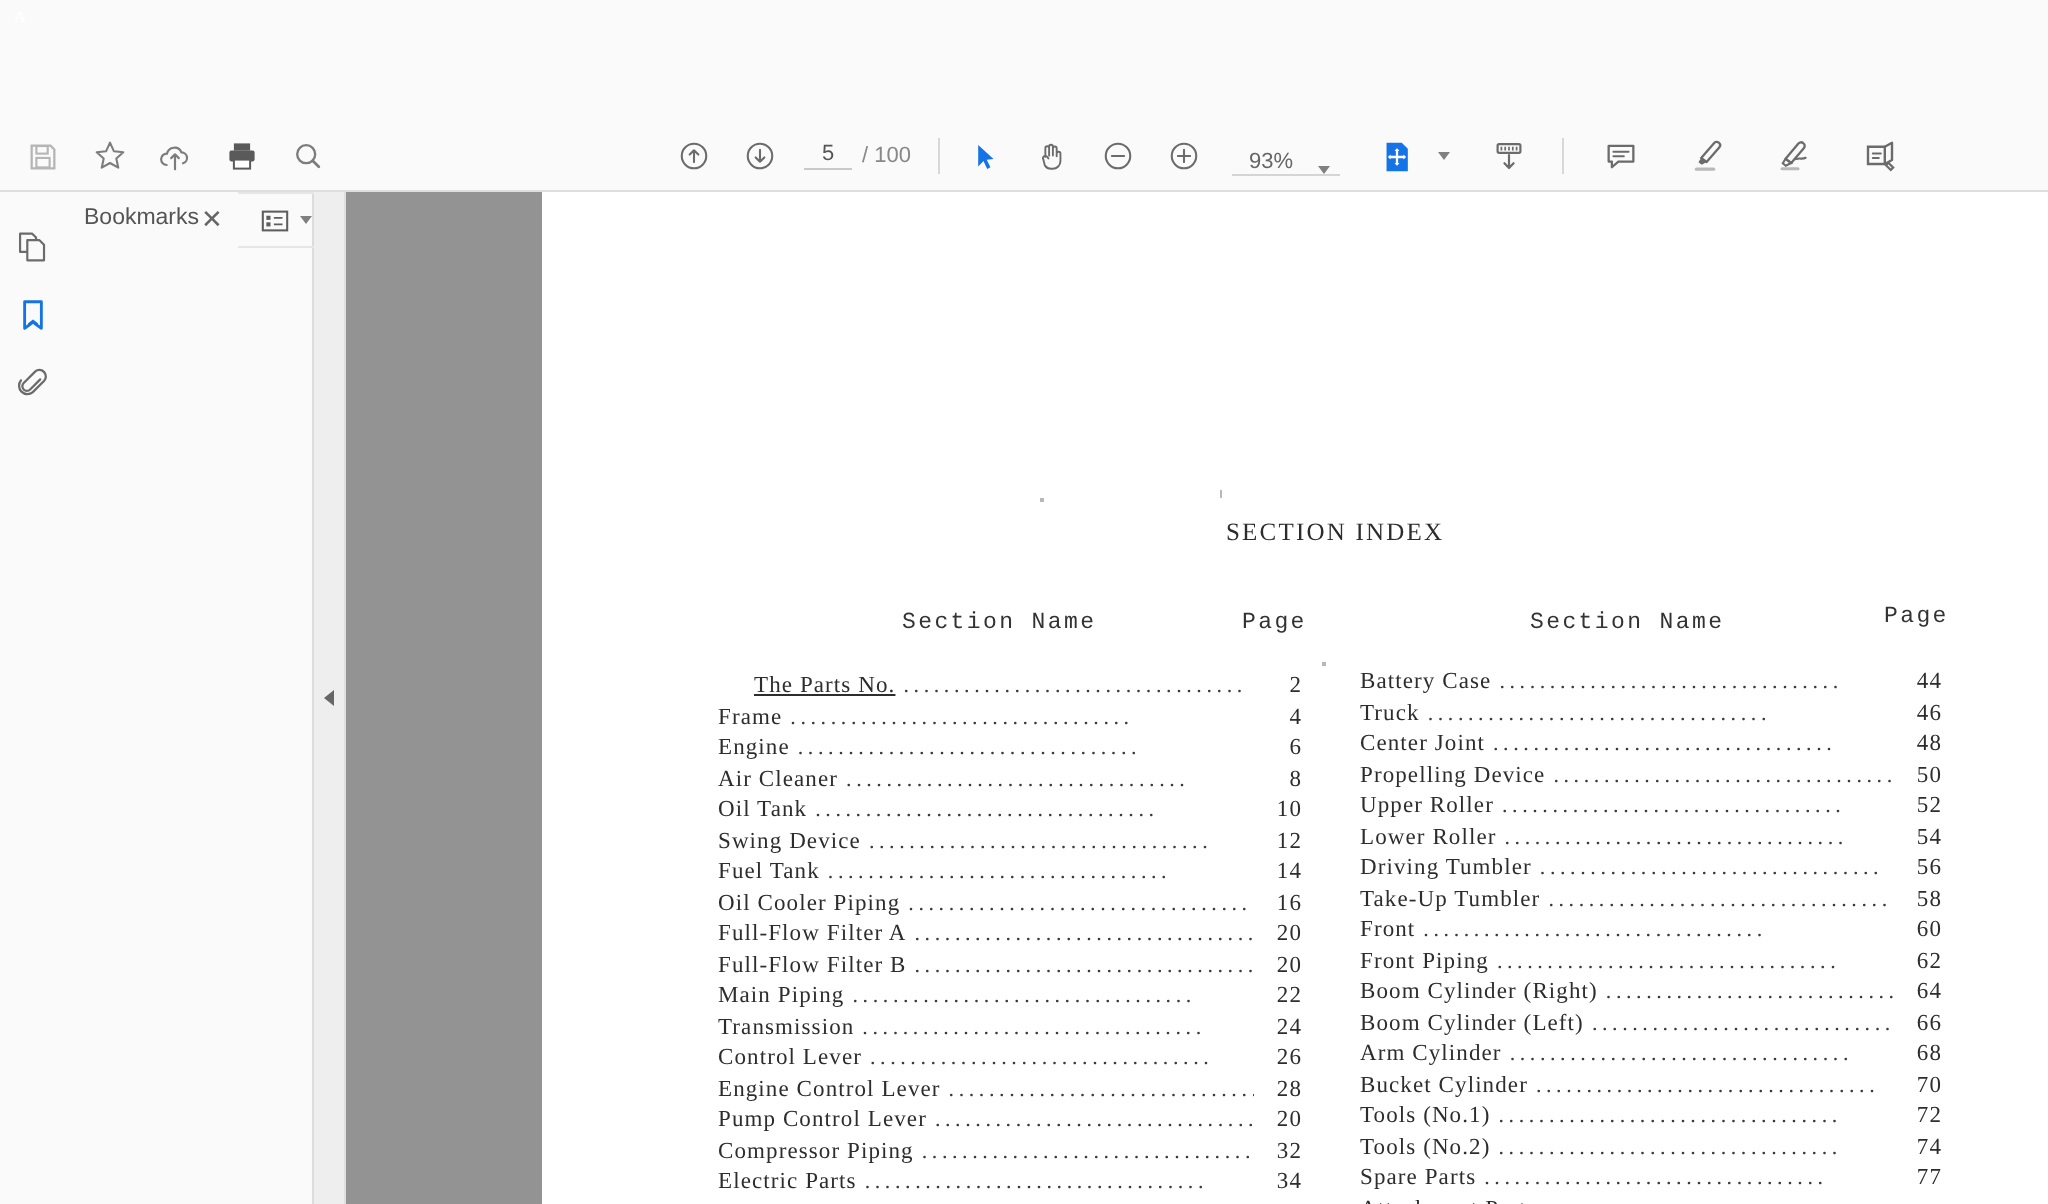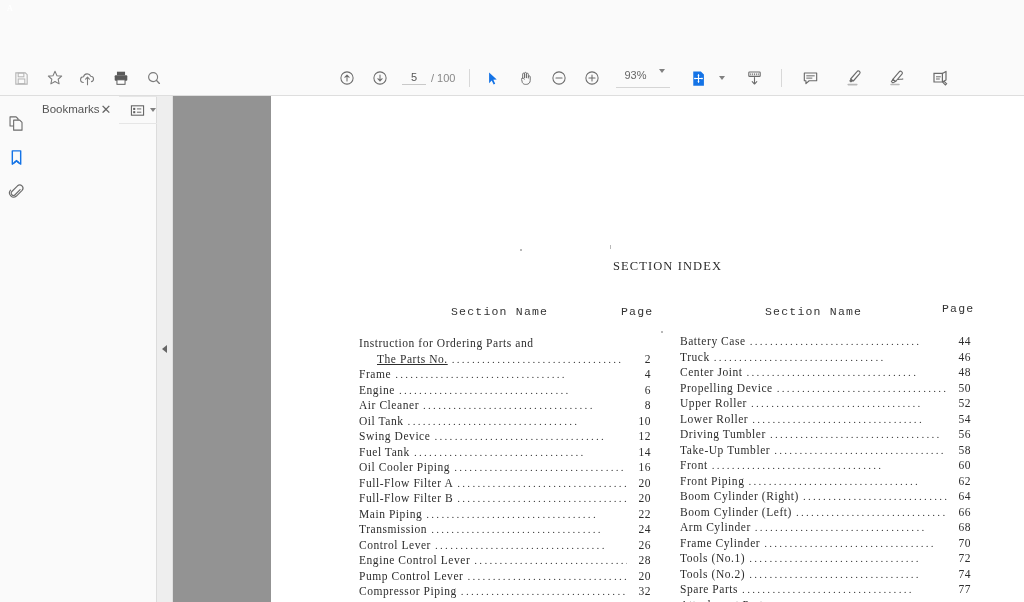--- a/index.html
+++ b/index.html
@@ -72,21 +72,21 @@
   }
   .tb-btn svg { display: block; }
   .tb-sep { width: 1px; height: 18px; background: #d8d8d8; margin: 0 6px; }
   .page-field {
     width: 24px; text-align: center; font-size: 11px; color: #555;
     border: none; border-bottom: 1px solid #c9c9c9; background: transparent;
     padding: 0 0 1px 0; outline: none; font-family: "Liberation Sans", sans-serif;
   }
   .page-total { font-size: 11px; color: #888; margin-left: 5px; white-space: nowrap; }
   .zoom-val { font-size: 11px; color: #666; width: 34px; text-align: center; }
-  .zoom-box { display: flex; align-items: flex-start; border-bottom: 1px solid #d5d5d5; height: 19px; padding: 0 2px; }
+  .zoom-box { display: flex; align-items: flex-end; border-bottom: 1px solid #d5d5d5; height: 19px; padding: 0 2px; }
   .caret { width: 0; height: 0; border-left: 3.5px solid transparent; border-right: 3.5px solid transparent;
            border-top: 4px solid #808080; margin-left: 7px; margin-right: 3px; }
   .caret.sm { margin-left: 4px; }
 
   
   .body { flex: 1; display: flex; min-height: 0; }
 
   
   .rail {
     width: 33px; flex: 0 0 33px; background: #fafafa; border-right: 1px solid #e3e3e3;
@@ -433,25 +433,20 @@
           <div class="speck" style="left:249px;top:153px;width:2px;height:2px;"></div>
           <div class="speck" style="left:339px;top:149px;width:1px;height:4px;"></div>
           <div class="speck" style="left:390px;top:235px;width:2px;height:2px;"></div>
 
           <div class="doc-title">SECTION INDEX</div>
 
           <div class="colhead" style="left:180px;top:209px;">Section Name</div>
           <div class="colhead" style="left:350px;top:209px;">Page</div>
 
           <div class="toc-col" style="left:88px;top:240px;width:292px;">
-            <div class="toc-row nodots nonum">
-                <span class="toc-name">Instruction for Ordering Parts and</span>
-                <span class="toc-dots">..................................</span>
-                <span class="toc-num"></span>
-              </div>
             <div class="toc-row indent">
                 <span class="toc-name">The Parts No.</span>
                 <span class="toc-dots">..................................</span>
                 <span class="toc-num">2</span>
               </div>
             <div class="toc-row">
                 <span class="toc-name">Frame</span>
                 <span class="toc-dots">..................................</span>
                 <span class="toc-num">4</span>
               </div>
@@ -596,21 +591,21 @@
                 <span class="toc-name">Boom Cylinder (Left)</span>
                 <span class="toc-dots">..................................</span>
                 <span class="toc-num">66</span>
               </div>
             <div class="toc-row">
                 <span class="toc-name">Arm Cylinder</span>
                 <span class="toc-dots">..................................</span>
                 <span class="toc-num">68</span>
               </div>
             <div class="toc-row">
-                <span class="toc-name">Frame Cylinder</span>
+                <span class="toc-name">Bucket Cylinder</span>
                 <span class="toc-dots">..................................</span>
                 <span class="toc-num">70</span>
               </div>
             <div class="toc-row">
                 <span class="toc-name">Tools (No.1)</span>
                 <span class="toc-dots">..................................</span>
                 <span class="toc-num">72</span>
               </div>
             <div class="toc-row">
                 <span class="toc-name">Tools (No.2)</span>

